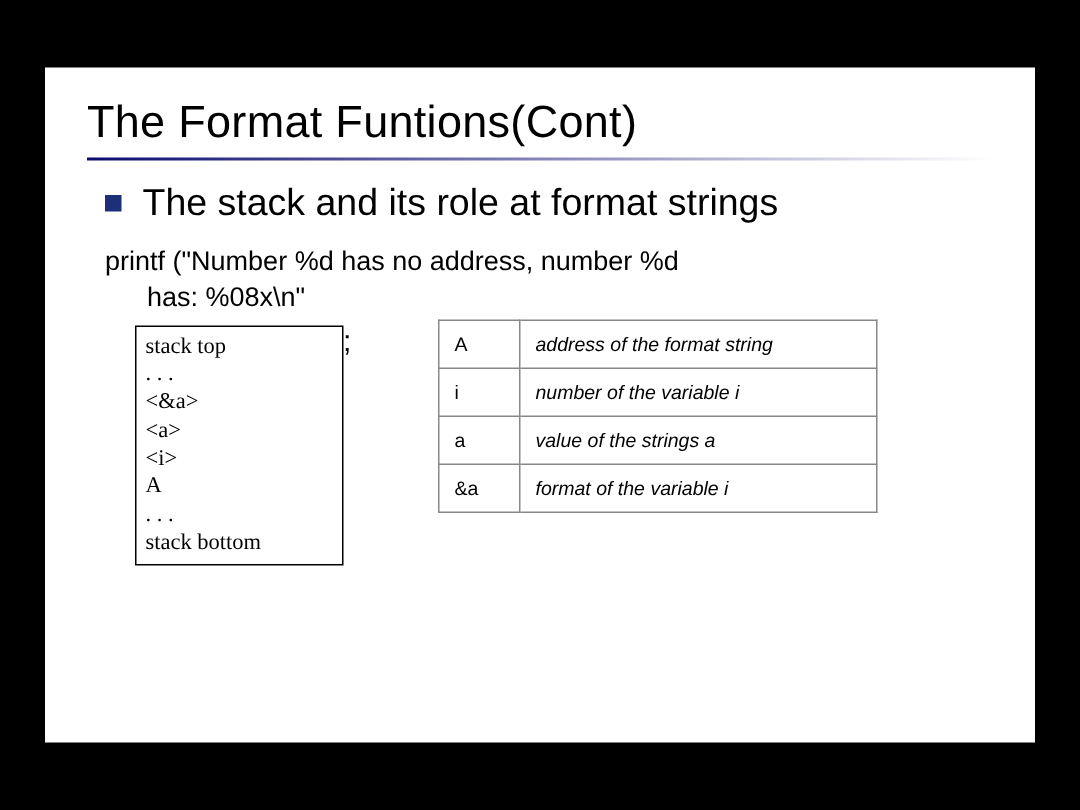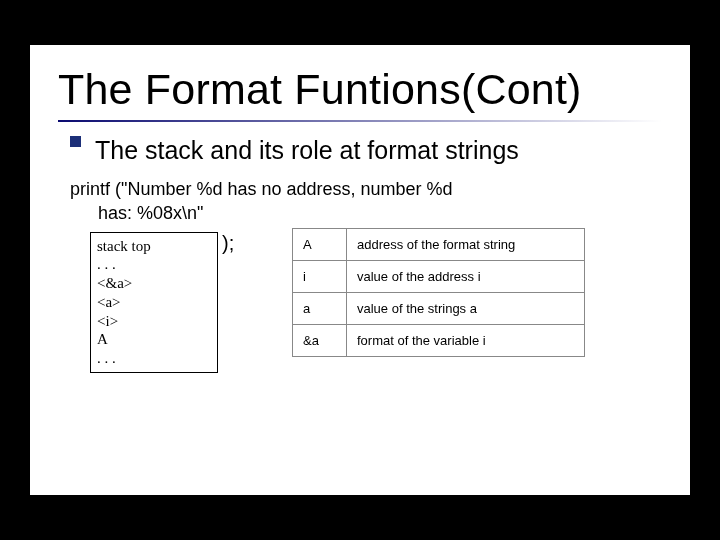--- a/index.html
+++ b/index.html
@@ -4,33 +4,34 @@
 <style>
   * { margin: 0; padding: 0; box-sizing: border-box; }
   html, body { width: 720px; height: 540px; background: #000; font-family: Tahoma, Verdana, sans-serif; overflow: hidden; }
   .slide {
     position: absolute;
     left: 30px; top: 45px;
     width: 660px; height: 450px;
     background: #fff;
   }
   .title {
-    font-size: 43px;
+    font-size: 30px;
     font-weight: 400;
     color: #000;
     padding: 20px 28px 6px 28px;
     letter-spacing: 0.2px;
   }
   .rule {
     height: 2px;
     background: linear-gradient(to right, #0a0a70, rgba(10,10,112,0));
     margin: 0 28px 10px 28px;
   }
   .bullet-row {
     display: flex;
+    align-items: center;
     padding: 4px 28px 8px 40px;
   }
   .bullet-row .sq {
     width: 11px; height: 11px;
     background: #1c2f78;
     flex: 0 0 auto;
     margin-right: 14px;
   }
   .bullet-row .txt {
     font-size: 25px;
@@ -51,21 +52,21 @@
   }
   .paren {
     position: absolute;
     left: 192px; top: 0;
     font-size: 20px;
     font-family: Tahoma, Verdana, sans-serif;
   }
   .stackbox {
     position: absolute;
     left: 60px; top: 0px;
-    width: 128px;
+    width: 139px;
     border: 1px solid #000;
     background: #fff;
     font-family: "Times New Roman", serif;
     font-size: 15px;
     line-height: 1.25;
     padding: 4px 6px;
   }
   .stackbox div { white-space: pre; }
   .legend {
     position: absolute;
@@ -73,21 +74,21 @@
     border-collapse: collapse;
     font-size: 13px;
   }
   .legend td {
     border: 1px solid #888;
     padding: 8px 10px;
     vertical-align: middle;
     background: #fff;
   }
   .legend td.k { width: 54px; }
-  .legend td.v { width: 238px; }
+  .legend td.v { width: 238px; font-style: italic; }
 </style>
 </head>
 <body>
 
 <div class="slide">
 
   <div class="title">The Format Funtions(Cont)</div>
   <div class="rule"></div>
 
   <div class="bullet-row">
@@ -104,31 +105,32 @@
     <div class="paren">);</div>
 
     <div class="stackbox">
       <div>stack top</div>
       <div>. . .</div>
       <div>&lt;&amp;a&gt;</div>
       <div>&lt;a&gt;</div>
       <div>&lt;i&gt;</div>
       <div>A</div>
       <div>. . .</div>
+      <div>stack bottom</div>
     </div>
 
     <table class="legend">
       <tbody>
           <tr>
         <td class="k">A</td>
         <td class="v">address of the format string</td>
       </tr>
       <tr>
         <td class="k">i</td>
-        <td class="v">value of the address i</td>
+        <td class="v">number of the variable i</td>
       </tr>
       <tr>
         <td class="k">a</td>
         <td class="v">value of the strings a</td>
       </tr>
       <tr>
         <td class="k">&amp;a</td>
         <td class="v">format of the variable i</td>
       </tr>
     </tbody>

